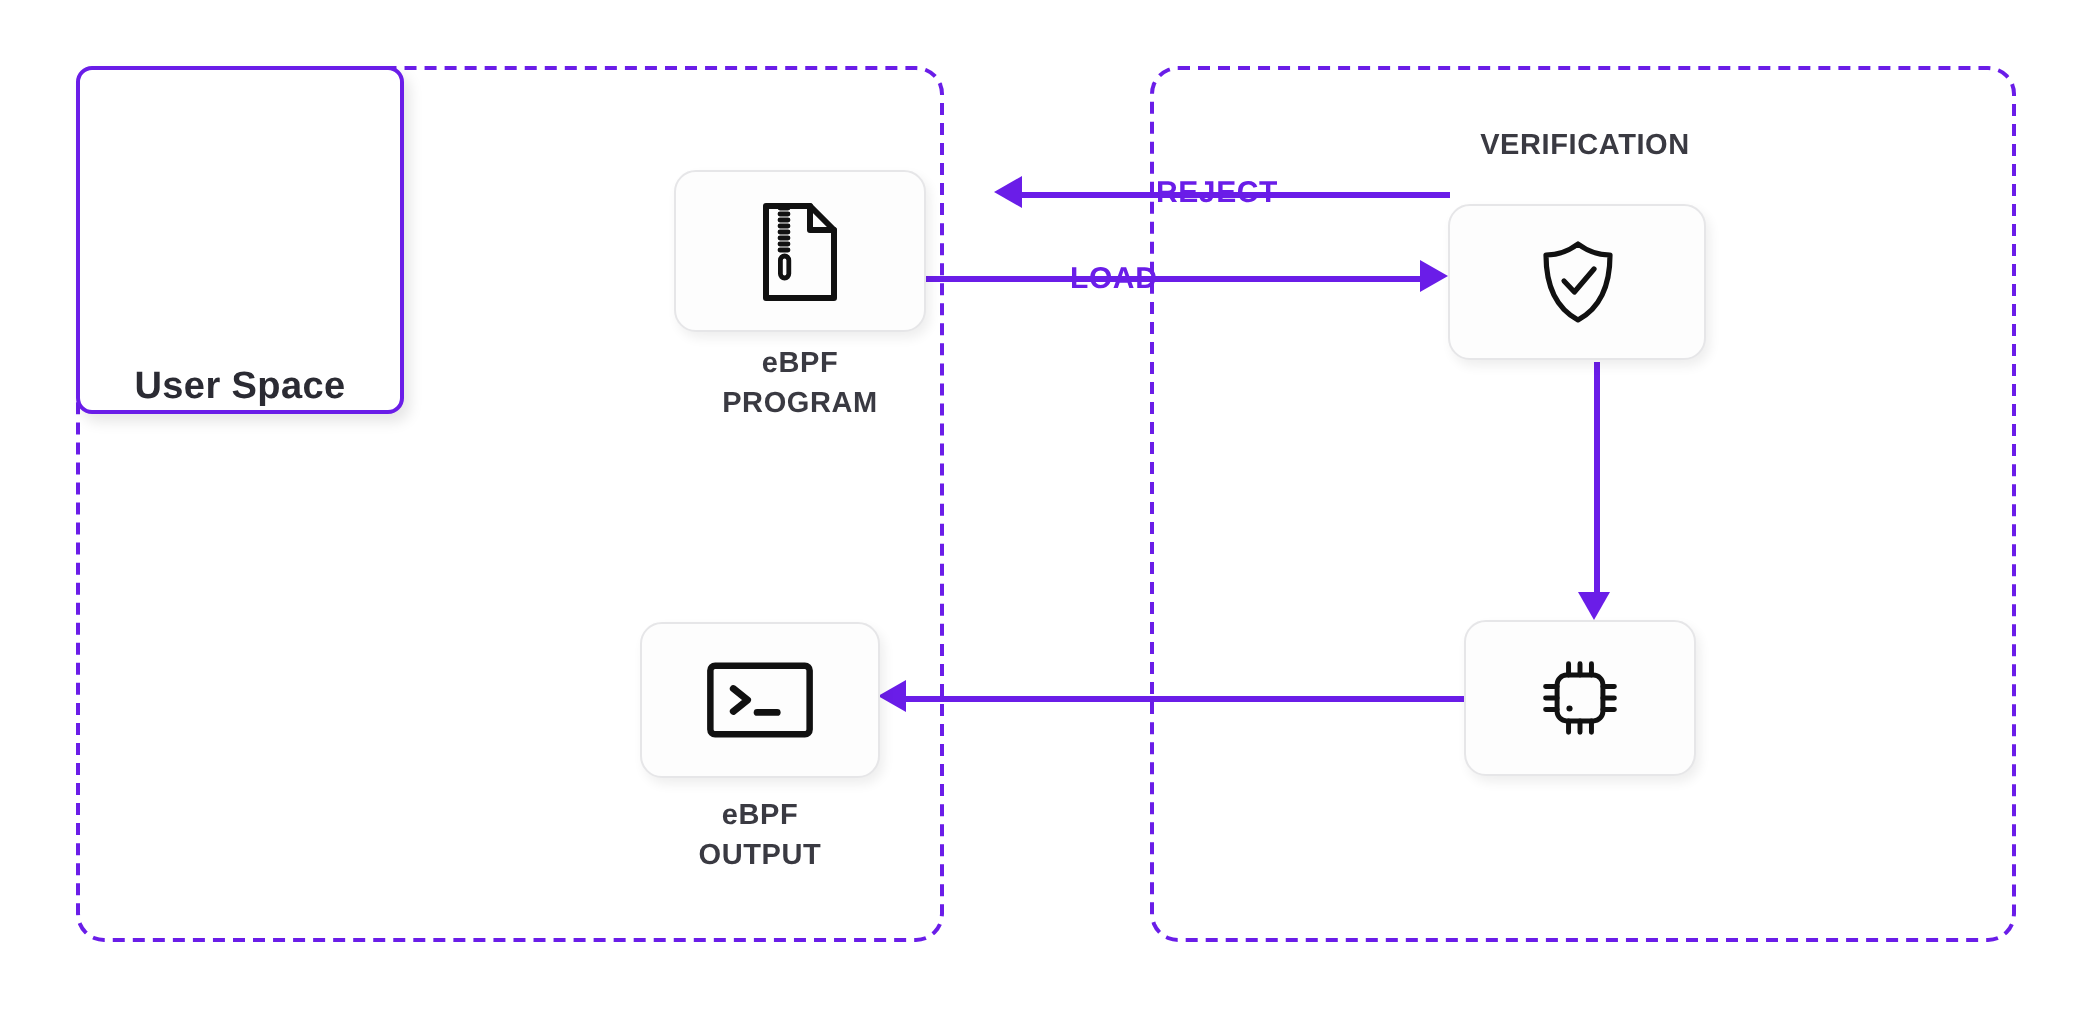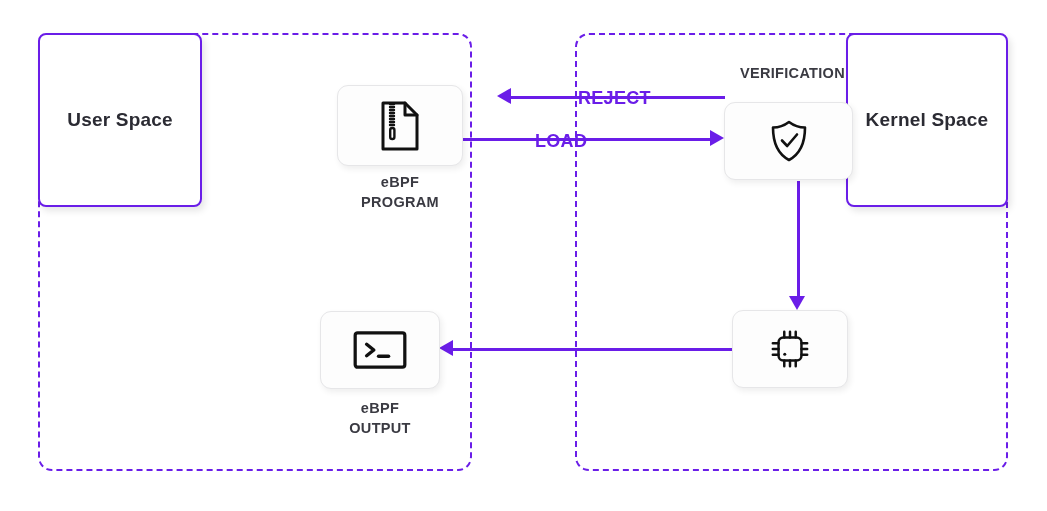--- a/index.html
+++ b/index.html
@@ -30,21 +30,21 @@
   #region-kernel{ left: 575px; top: 33px;  width: 433px; height: 438px; }
 
   
   .space-box {
     position: absolute;
     border: 2.5px solid #6a1de8;
     border-radius: 8px;
     background: #ffffff;
     box-sizing: border-box;
     display: flex;
-    align-items: center;
+    align-items: flex-end;
     justify-content: center;
     box-shadow: 3px 4px 7px rgba(0,0,0,0.10);
   }
   .space-box span {
     font-size: 19px;
     font-weight: bold;
     color: #2b2b33;
     letter-spacing: 0.2px;
   }
   #box-user-space   { left: 38px;  top: 33px;  width: 164px; height: 174px; }
@@ -127,21 +127,21 @@
   #v2e-line    { left: 797px; top: 181px; height: 117px; }
   #v2e-head    { left: 789px; top: 296px; }
 
   
   #e2o-line    { left: 452px; top: 348px; width: 281px; }
   #e2o-head    { left: 439px; top: 340px; }
 
   
   .arrow-label {
     position: absolute;
-    font-size: 18px;
+    font-size: 15px;
     font-weight: bold;
     color: #6a1de8;
     letter-spacing: 0.3px;
     background: transparent;
   }
   #lbl-reject { left: 578px; top: 88px; }
   #lbl-load   { left: 535px; top: 131px; }
 
   
   .icon-svg { display: block; }
@@ -149,23 +149,20 @@
 </head>
 <body>
 
 <div id="canvas">
 
   <div class="region" id="region-user"></div>
   <div class="region" id="region-kernel"></div>
 
   <div class="space-box" id="box-user-space">
     <span>User Space</span>
-  </div>
-  <div class="space-box" id="box-kernel-space">
-    <span>Kernel Space</span>
   </div>
 
   <div class="hline" id="reject-line"></div>
   <div class="arrowhead ah-left" id="reject-head"></div>
 
   <div class="hline" id="load-line"></div>
   <div class="arrowhead ah-right" id="load-head"></div>
 
   <div class="vline" id="v2e-line"></div>
   <div class="arrowhead ah-down" id="v2e-head"></div>

